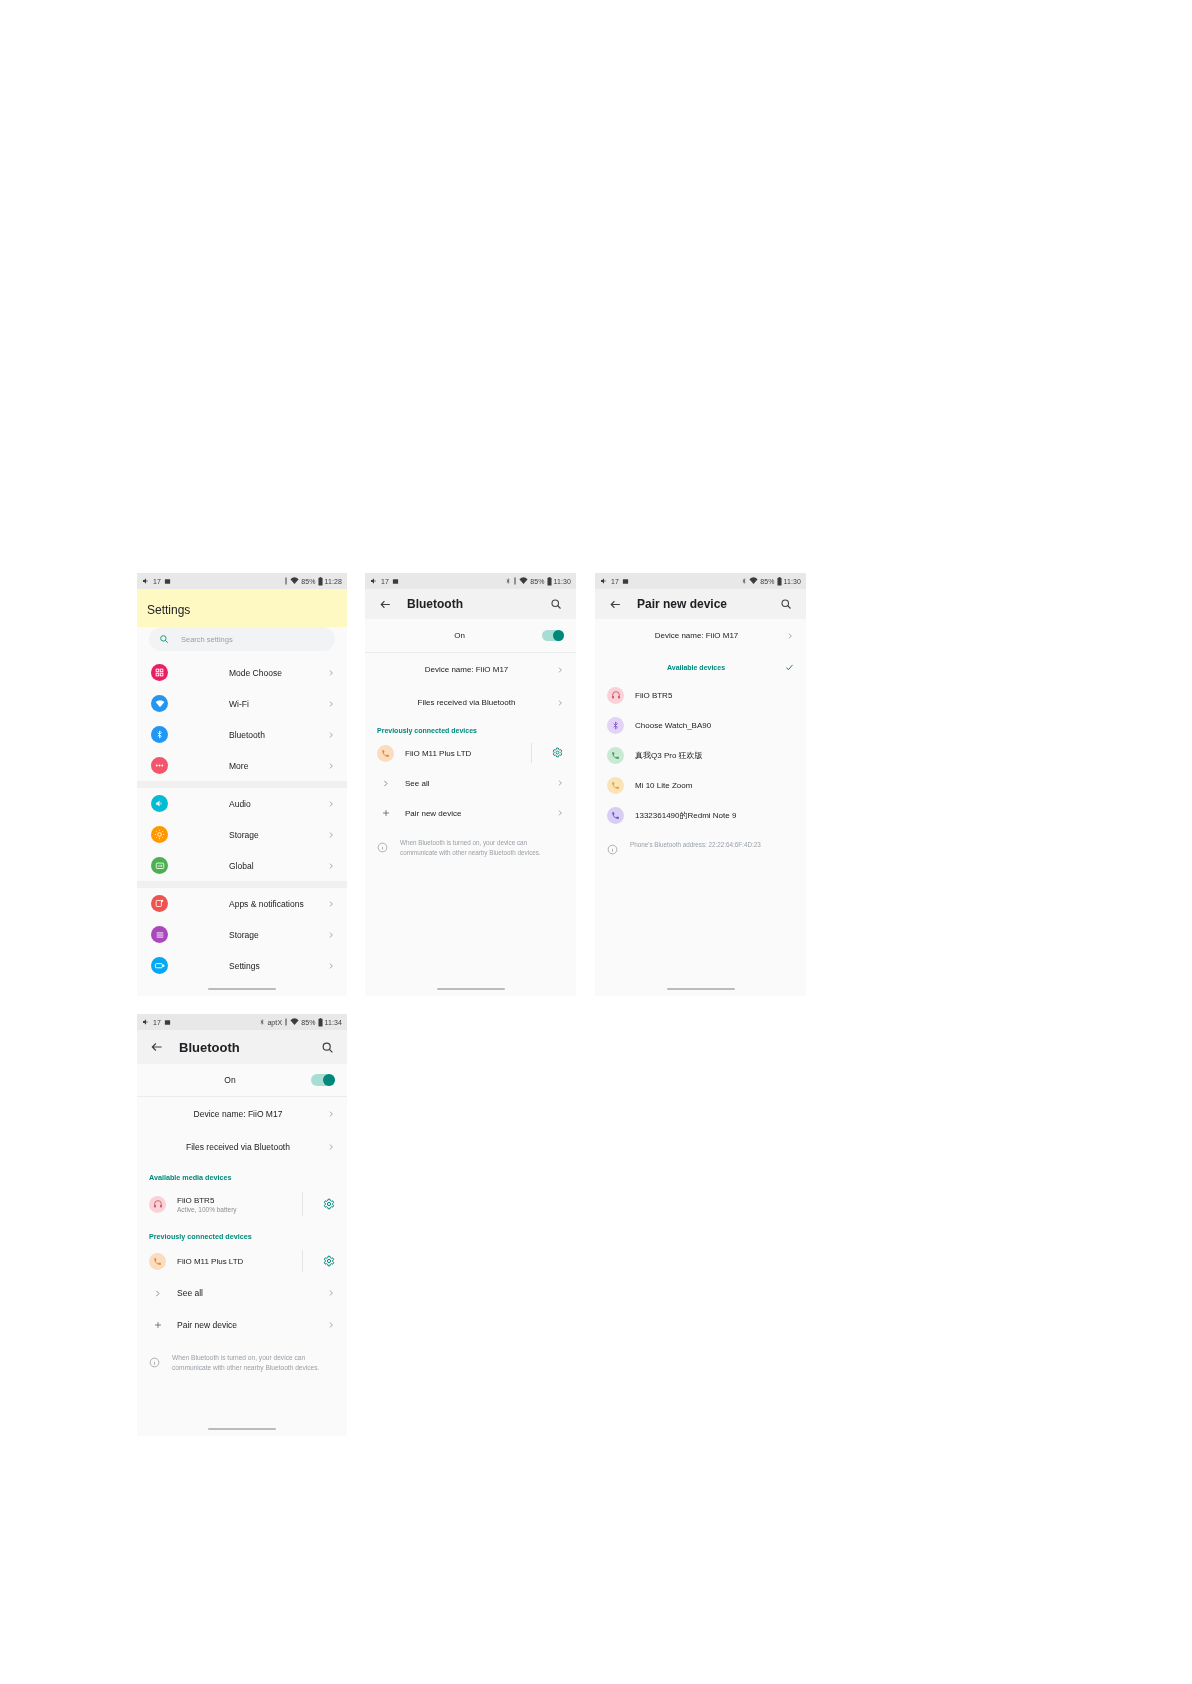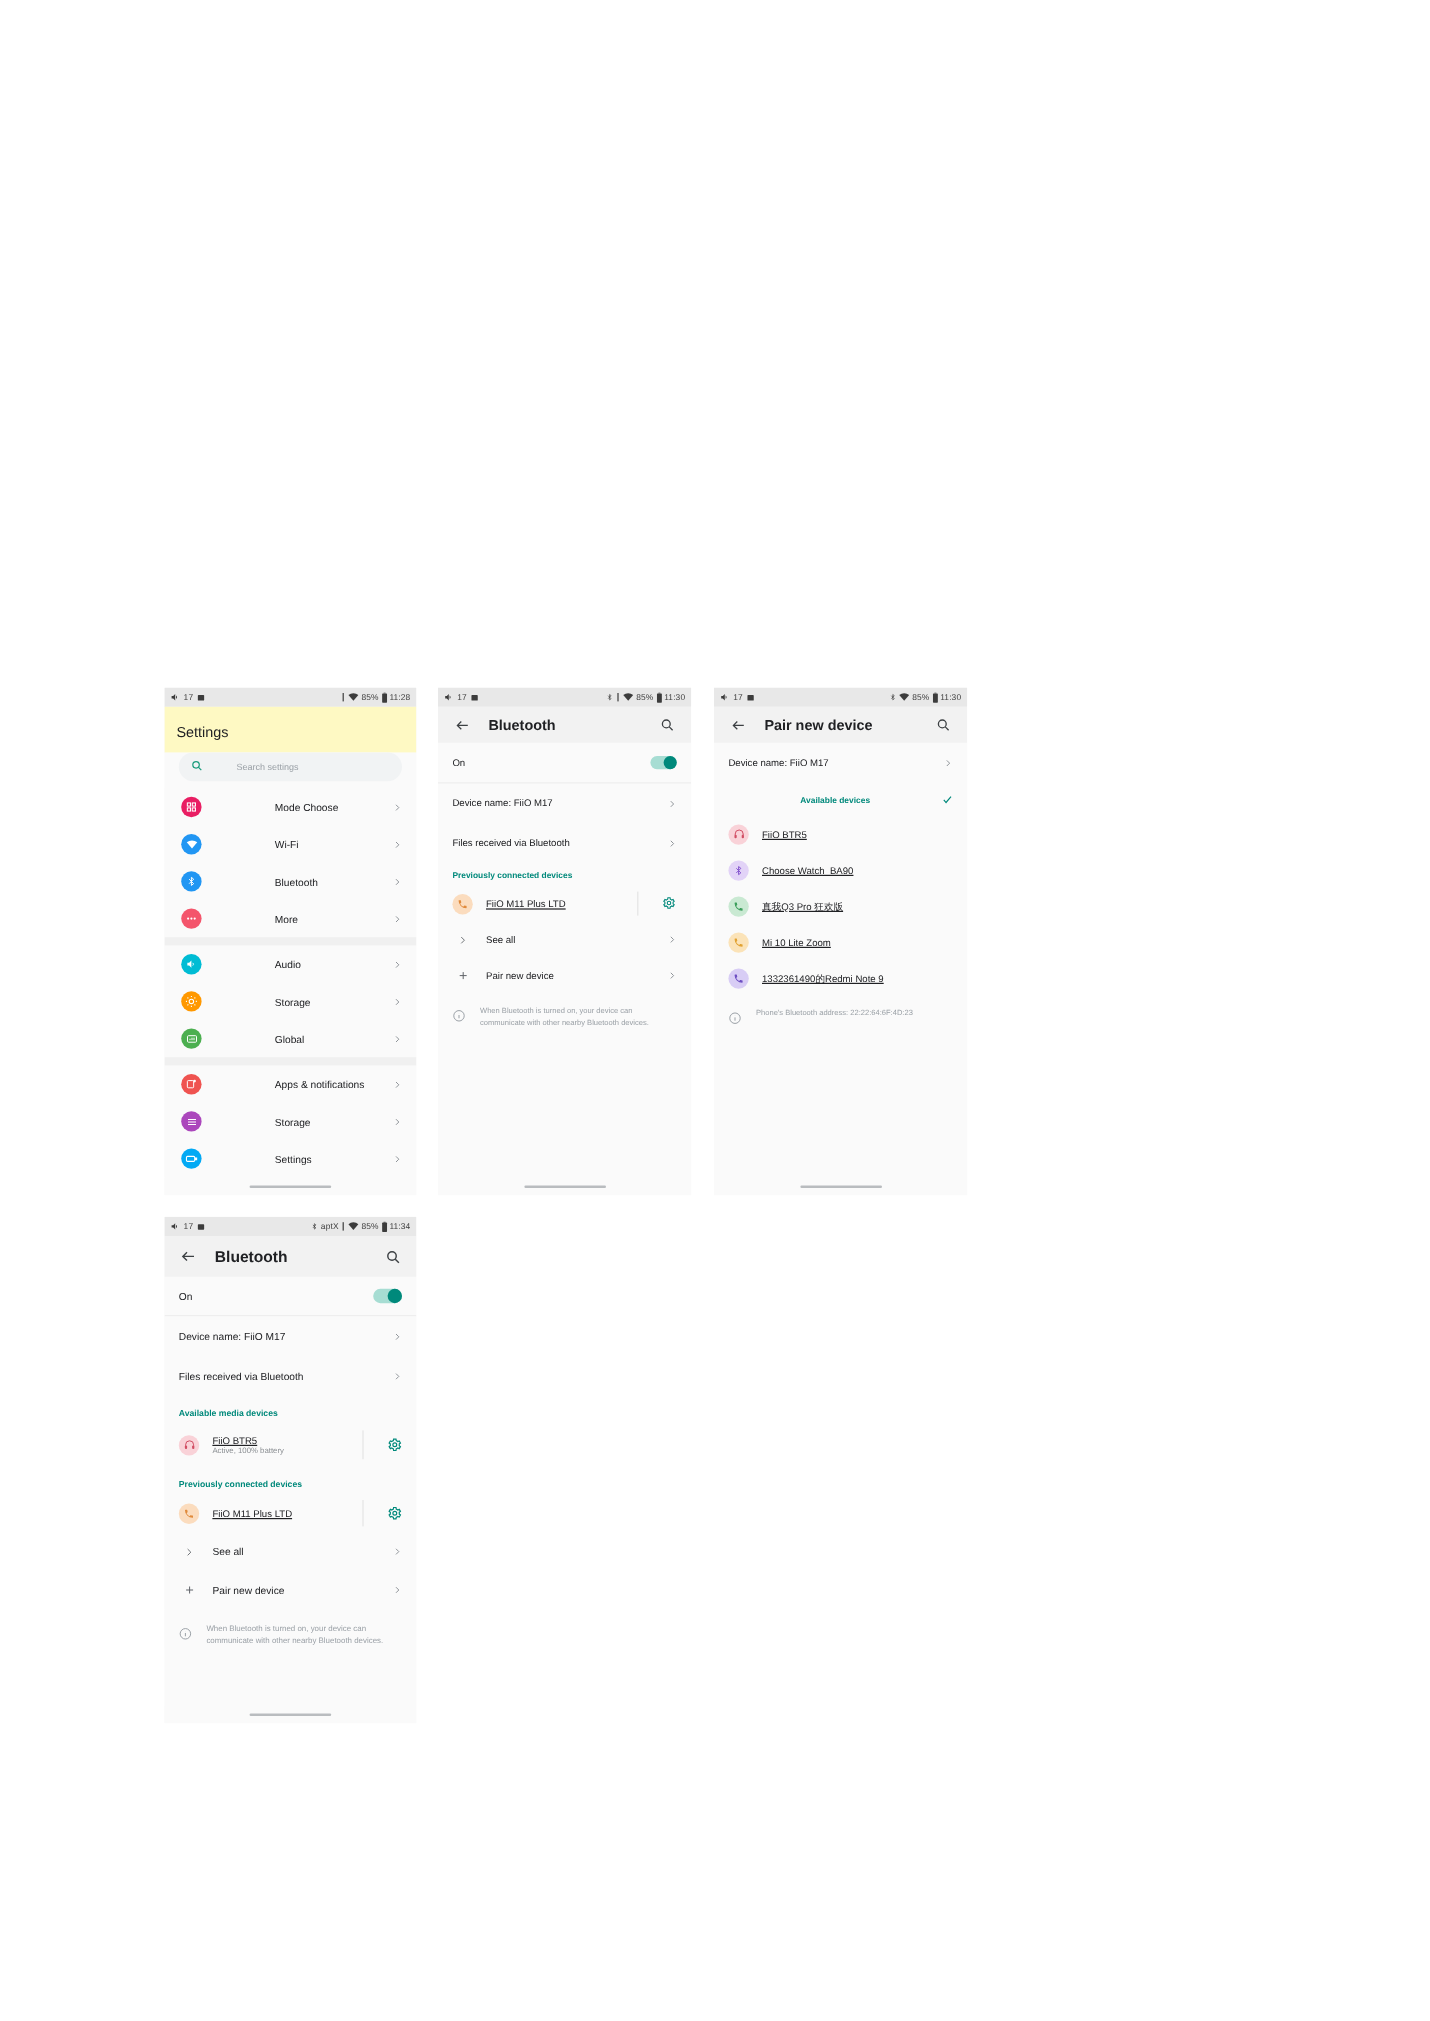--- a/index.html
+++ b/index.html
@@ -46,21 +46,21 @@
   .search-box {
     margin:0 12px 6px 12px;
     height:24px;
     background:#f1f3f4;
     border-radius:13px;
     display:flex;
     align-items:center;
     padding:0 10px;
     gap:12px;
   }
-  .search-box .ph { font-size:7.5px; color:#9aa0a6;margin-left:16px; }
+  .search-box .ph { font-size:7.5px; color:#9aa0a6; }
 
   .srow {
     display:flex;
     align-items:center;
     height:31px;
     padding:0 12px 0 14px;
     gap:13px;
     background:#fafafa;
   }
   .srow .lbl { font-size:8.5px; color:#202124; flex:1;padding-left:48px; }
@@ -75,39 +75,40 @@
 
   .chev { color:#8a8f94; width:8px; height:8px; }
   .chev svg { display:block; }
 
   
   .bt-row {
     display:flex; align-items:center;
     padding:0 12px;
     height:33px;
     background:#fafafa;
+    text-align:center;
   }
   .bt-row .lbl { font-size:8px; color:#202124; flex:1; }
   .bt-on { font-size:8px; color:#202124; flex:1;}
   .toggle {
     width:22px; height:11px; border-radius:6px; background:#cfcfcf; position:relative;
   }
   .toggle.on { background:#a7ddd3; }
   .toggle .knob { position:absolute; width:11px; height:11px; border-radius:50%; background:#00897b; right:0; top:0;}
   .section-head {
     font-size:7px; color:#00897b; padding:8px 12px 4px 12px; font-weight:600; background:#fafafa;
   }
   .dev-row {
     display:flex; align-items:center; gap:11px;
     padding:0 12px; height:30px; background:#fafafa;
   }
   .dev-ico { width:17px; height:17px; border-radius:50%; display:flex; align-items:center; justify-content:center; flex:0 0 auto;}
   .dev-ico svg { display:block; }
   .dev-txt { flex:1; display:flex; flex-direction:column; justify-content:center;}
-  .dev-name { font-size:8px; color:#202124;text-decoration:underline; }
+  .dev-name { font-size:8px; color:#202124; }
   .dev-sub { font-size:6.5px; color:#8b8f93; margin-top:1px;}
   .gear { width:12px; height:12px; color:#00897b; }
   .gear svg { display:block; }
   .vline { width:1px; height:20px; background:#e4e4e4; margin-right:9px;}
 
   .plain-row {
     display:flex; align-items:center; gap:11px;
     padding:0 12px; height:30px; background:#fafafa;
   }
   .plain-row .gi { width:17px; display:flex; justify-content:center; color:#5f6368;}

